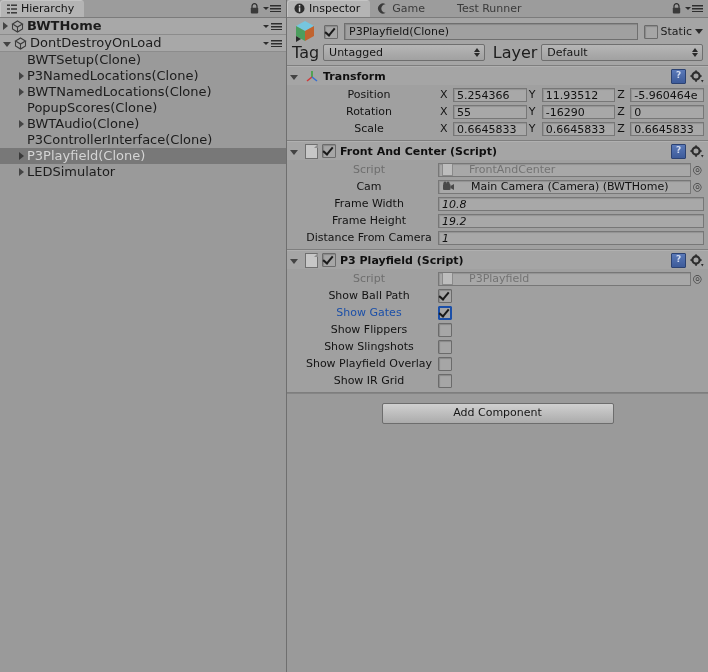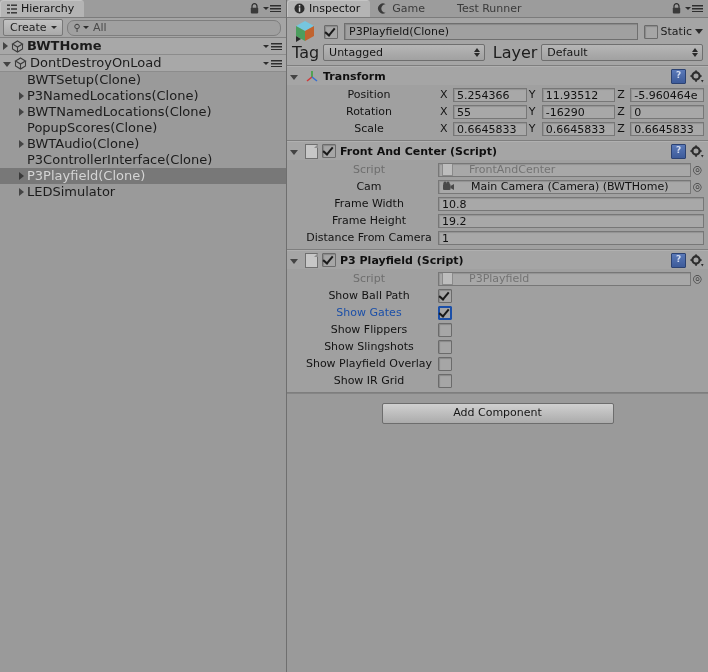--- a/index.html
+++ b/index.html
@@ -374,21 +374,21 @@
     font-size: 11px;
     line-height: 14px;
     padding: 0 3px;
     color: #101010;
     box-shadow: inset 1px 1px 1px rgba(0,0,0,.13);
     overflow: hidden;
     white-space: nowrap;
     min-width: 0;
     box-sizing: border-box;
   }
-  .tf.wide { flex: 1 1 auto; }
+  .tf.wide { flex: 1 1 auto; font-style: italic; }
   .objfield {
     flex: 1 1 auto;
     height: 14px;
     background: #a8a8a8;
     border: 1px solid #777;
     display: flex;
     align-items: center;
     gap: 16px;
     padding: 0 3px;
     font-size: 11px;
@@ -464,31 +464,20 @@
             <rect x="0.8" y="4.8" width="7.4" height="5.6" rx="0.8" fill="#3a3a3a"></rect>
           </svg>
         </span>
         <span style="display:inline-flex;align-items:center;gap:1px">
           <i class="minitri"></i>
             <i class="ham"></i>
         </span>
       </div>
     </div>
 
-    <div class="h-toolbar">
-      <div class="create-btn">
-        <span>Create</span>
-        <i class="minitri"></i>
-      </div>
-      <div class="search-field">
-        <span class="sq">⚲</span>
-        <i class="minitri" style="margin-right:2px"></i>
-        <span>All</span>
-      </div>
-    </div>
 
     <div class="h-list" id="h-list">
         <div class="h-row scene">
           <span style="display:inline-block;width:3px"></span>
           <i class="tri"></i>
           <span class="scene-ico"><svg width="13" height="13" viewBox="0 0 13 13">
               <path d="M6.5 1 L11.5 4 L6.5 7 L1.5 4 Z" fill="none" stroke="#3c3c3c" stroke-width="1.1"></path>
               <path d="M1.5 4 L1.5 9 L6.5 12 L11.5 9 L11.5 4" fill="none" stroke="#3c3c3c" stroke-width="1.1"></path>
               <path d="M6.5 7 L6.5 12" stroke="#3c3c3c" stroke-width="1.1"></path>
             </svg></span>

